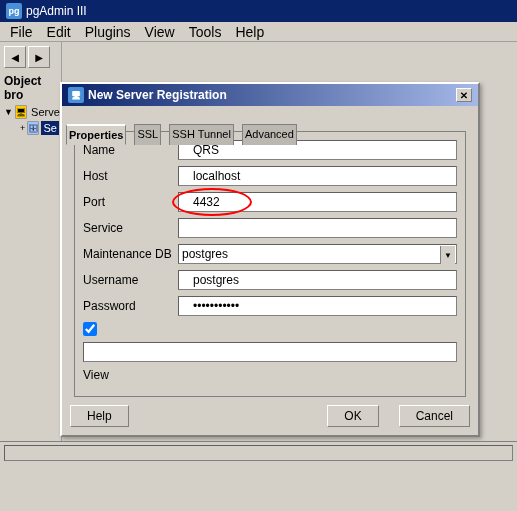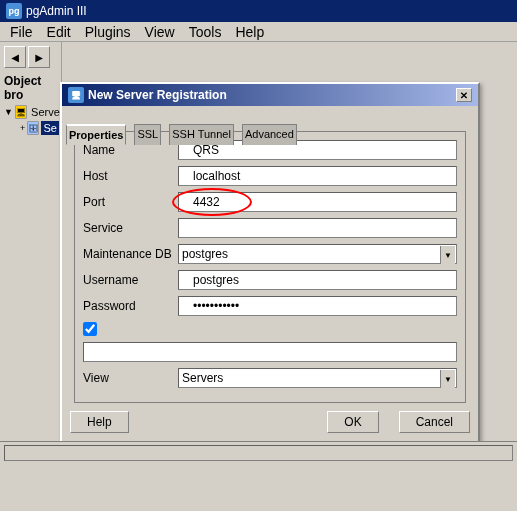--- a/index.html
+++ b/index.html
@@ -464,25 +464,20 @@
         <div class="form-row">
           <input type="checkbox" checked="" style="width: 14px; height: 14px;">
         </div>
 
         <div class="form-row">
           <div class="color-field"></div>
         </div>
 
         <div class="form-row">
           <span class="form-label">View</span>
-          <div class="select-wrapper">
-            <select>
-              <option>Servers</option>
-            </select>
-          </div>
         </div>
 
       </div>
 
       <div class="dialog-footer">
         <button class="footer-btn">Help</button>
         <div class="footer-right">
           <button class="footer-btn">OK</button>
           <button class="footer-btn">Cancel</button>
         </div>

